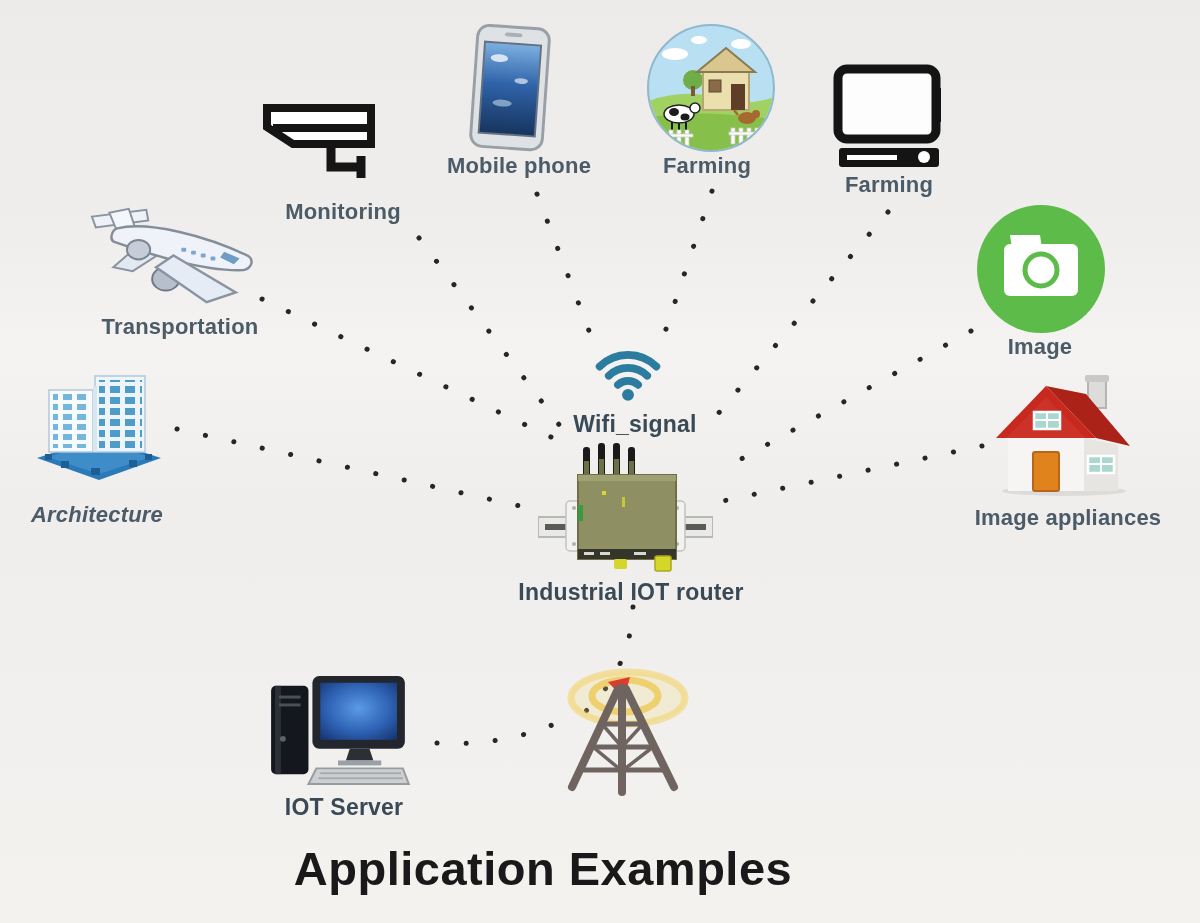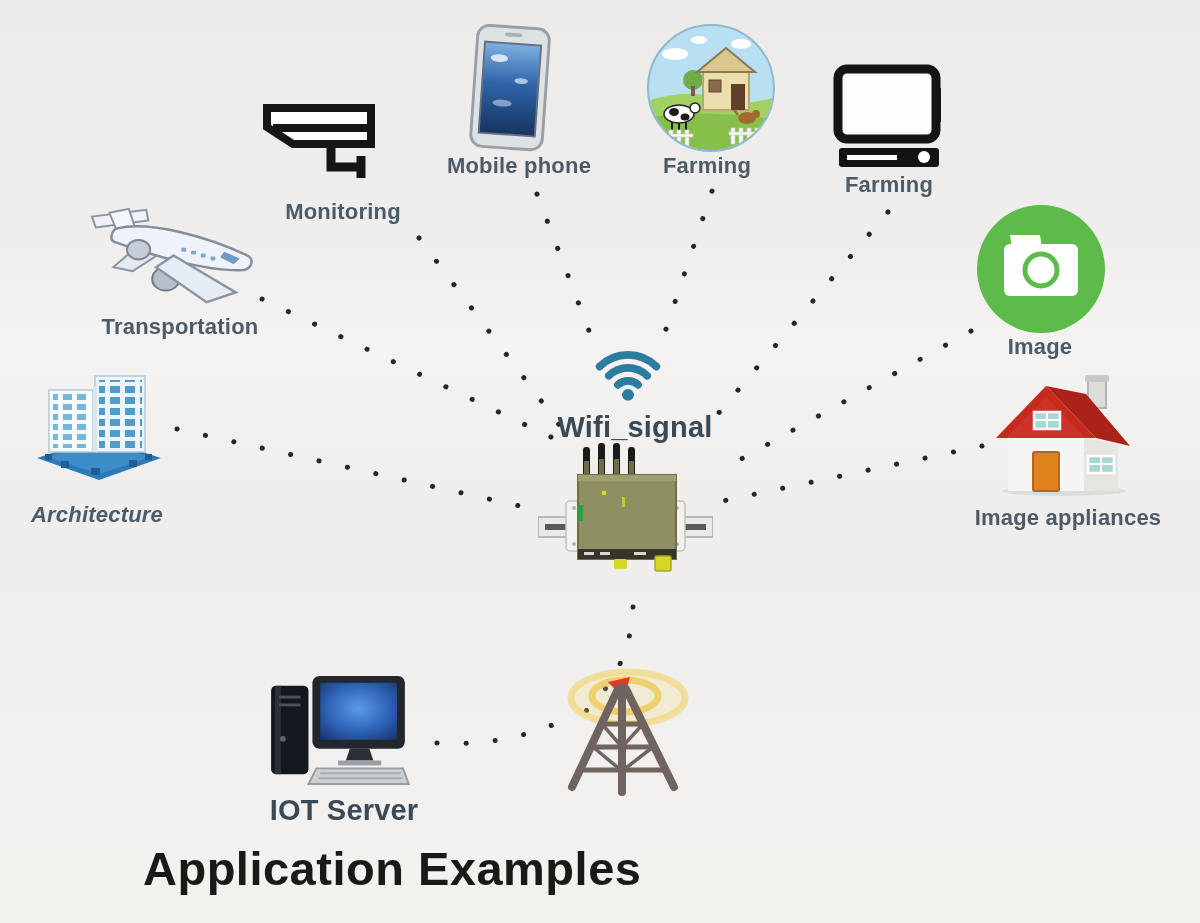--- a/index.html
+++ b/index.html
@@ -16,24 +16,25 @@
   .dots{fill:none;stroke:#262626;stroke-width:5;stroke-linecap:round;stroke-dasharray:0.1 29;}
   .label{
     position:absolute;
     text-align:center;
     font-weight:700;
     font-size:22px;
     color:#4b5b68;
     letter-spacing:0.2px;
     white-space:nowrap;
   }
-  .label-dark{color:#394955;font-size:29px;}
+  .label-dark{color:#394955;font-size:23px;}
   #title{
     position:absolute;
     left:143px;top:841px;width:800px;
+    text-align:center;
     font-size:47px;
     font-weight:700;
     color:#191919;
     letter-spacing:0.5px;
   }
 </style>
 </head>
 <body>
 
 <div id="stage">
@@ -288,20 +289,21 @@
       <rect x="40" y="108" width="98" height="10" fill="#35352c"></rect>
       <g fill="#d8d8d2">
           <rect x="46" y="111" width="10" height="3"></rect>
           <rect x="62" y="111" width="10" height="3"></rect>
           <rect x="96" y="111" width="12" height="3"></rect>
         </g>
       <rect x="76" y="118" width="13" height="10" rx="2" fill="#d6d628"></rect>
       <rect x="117" y="115" width="16" height="15" rx="2" fill="#d6d628" stroke="#aaa820" stroke-width="1.5"></rect>
     </svg>
   </div>
+  <div class="label label-dark" style="left:501px;top:579px;width:260px;">Industrial IOT router</div>
 
   <div class="abs" style="left:262px;top:670px;">
     <svg width="150" height="120" viewBox="0 0 150 122">
       <defs>
         <radialGradient id="srvScr" cx="0.5" cy="0.45" r="0.75">
           <stop offset="0" stop-color="#5a9ae6"></stop>
           <stop offset="0.55" stop-color="#2e62b4"></stop>
           <stop offset="1" stop-color="#14306a"></stop>
         </radialGradient>
       </defs>

